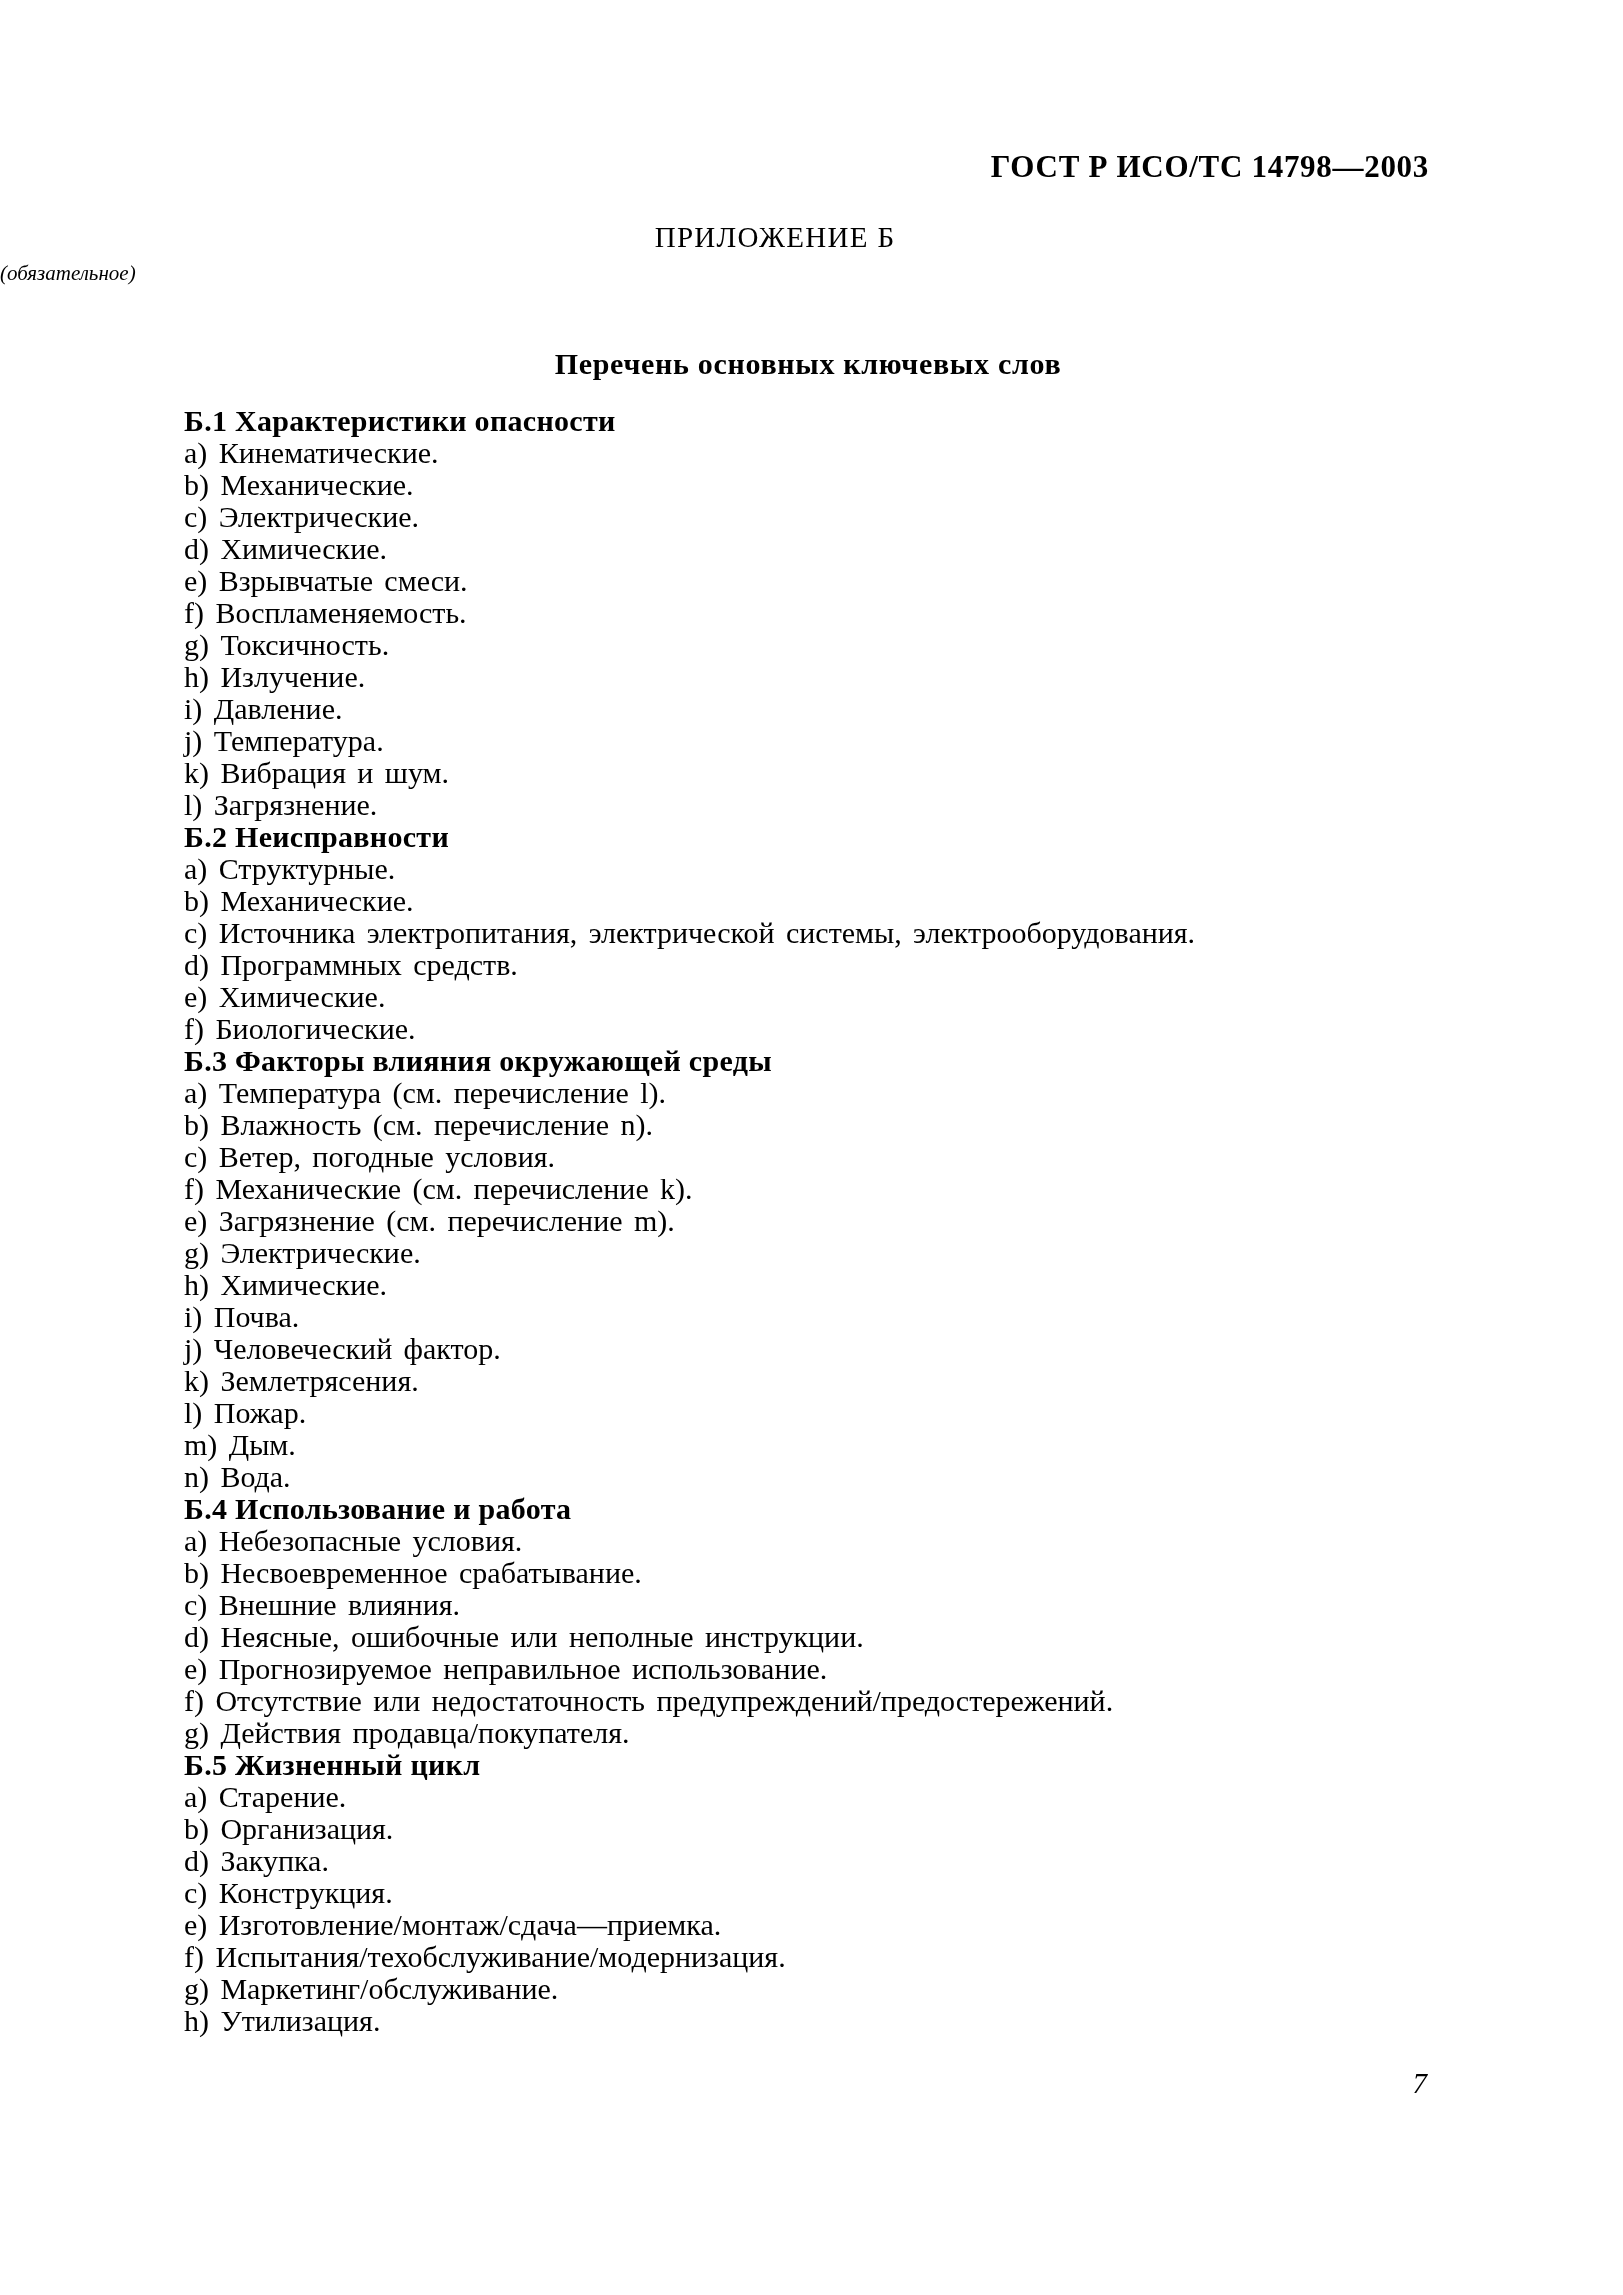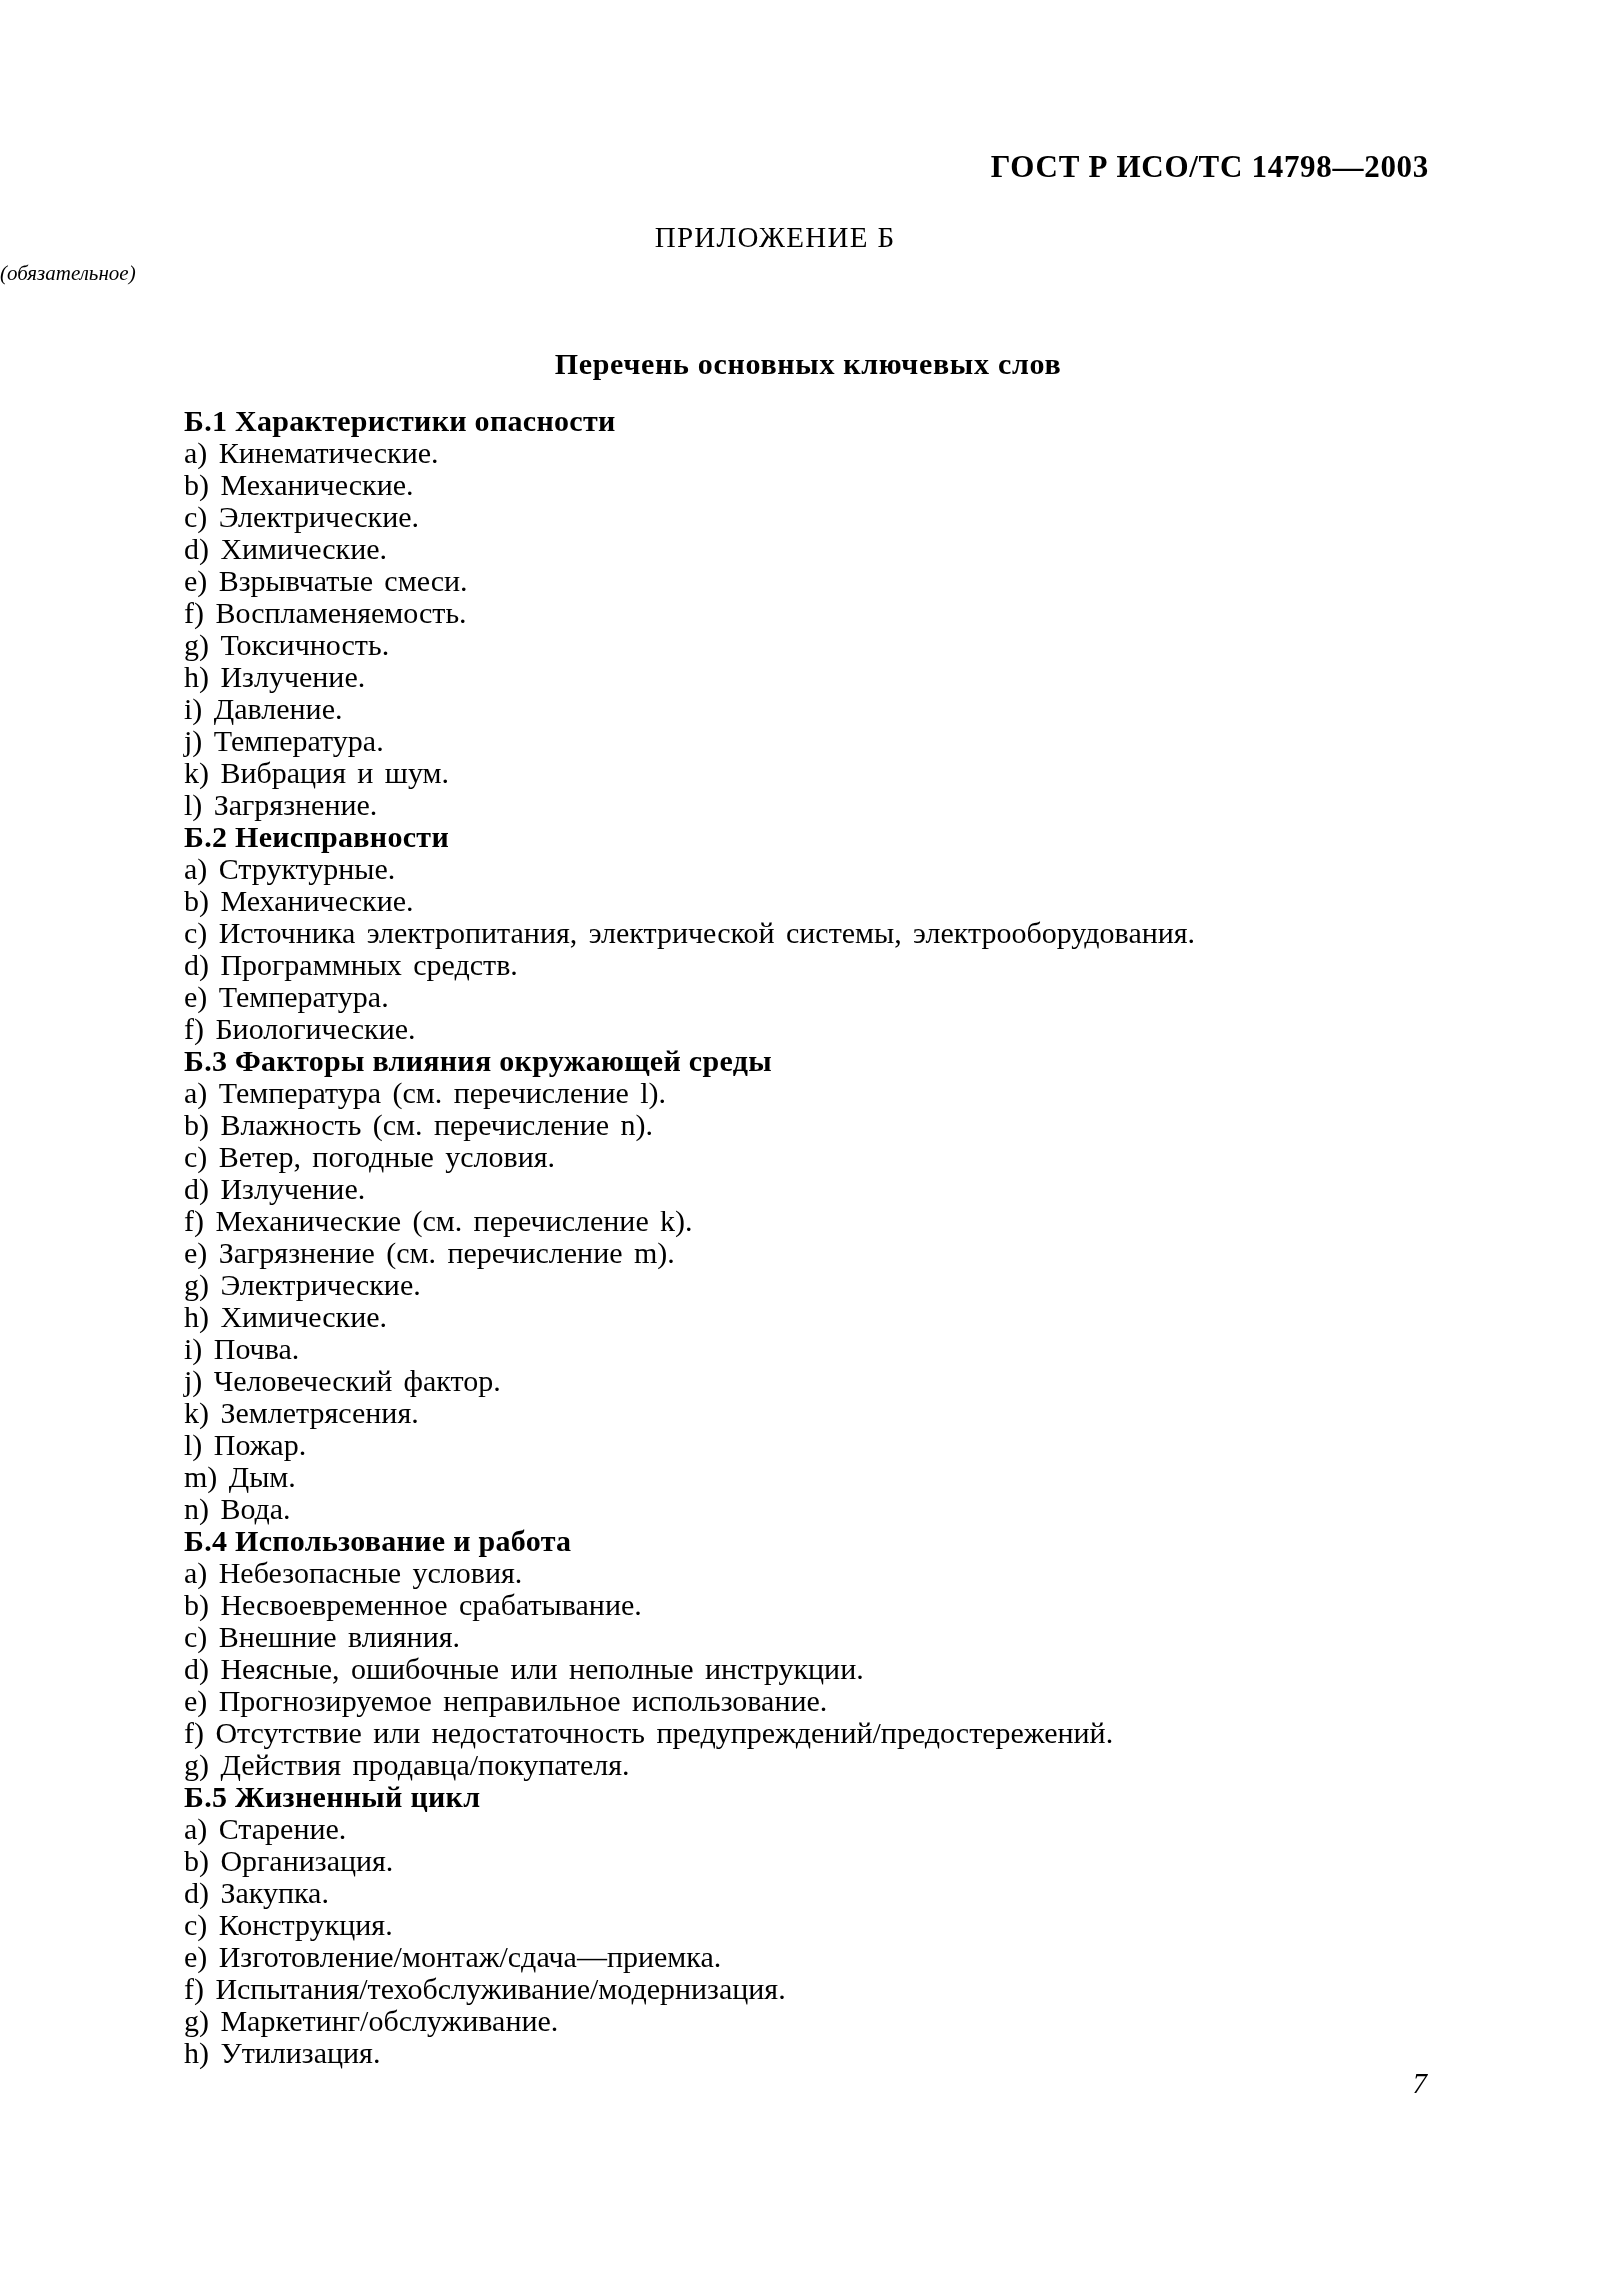--- a/index.html
+++ b/index.html
@@ -116,27 +116,26 @@
       <div class="list-item">h) Излучение.</div>
       <div class="list-item">i) Давление.</div>
       <div class="list-item">j) Температура.</div>
       <div class="list-item">k) Вибрация и шум.</div>
       <div class="list-item">l) Загрязнение.</div>
       <div class="section-heading">Б.2 Неисправности</div>
       <div class="list-item">a) Структурные.</div>
       <div class="list-item">b) Механические.</div>
       <div class="list-item">c) Источника электропитания, электрической системы, электрооборудования.</div>
       <div class="list-item">d) Программных средств.</div>
-      <div class="list-item">e) Температура.</div>
+      <div class="list-item">e) Химические.</div>
       <div class="list-item">f) Биологические.</div>
       <div class="section-heading">Б.3 Факторы влияния окружающей среды</div>
       <div class="list-item">a) Температура (см. перечисление l).</div>
       <div class="list-item">b) Влажность (см. перечисление n).</div>
       <div class="list-item">c) Ветер, погодные условия.</div>
-      <div class="list-item">d) Излучение.</div>
       <div class="list-item">f) Механические (см. перечисление k).</div>
       <div class="list-item">e) Загрязнение (см. перечисление m).</div>
       <div class="list-item">g) Электрические.</div>
       <div class="list-item">h) Химические.</div>
       <div class="list-item">i) Почва.</div>
       <div class="list-item">j) Человеческий фактор.</div>
       <div class="list-item">k) Землетрясения.</div>
       <div class="list-item">l) Пожар.</div>
       <div class="list-item">m) Дым.</div>
       <div class="list-item">n) Вода.</div>

